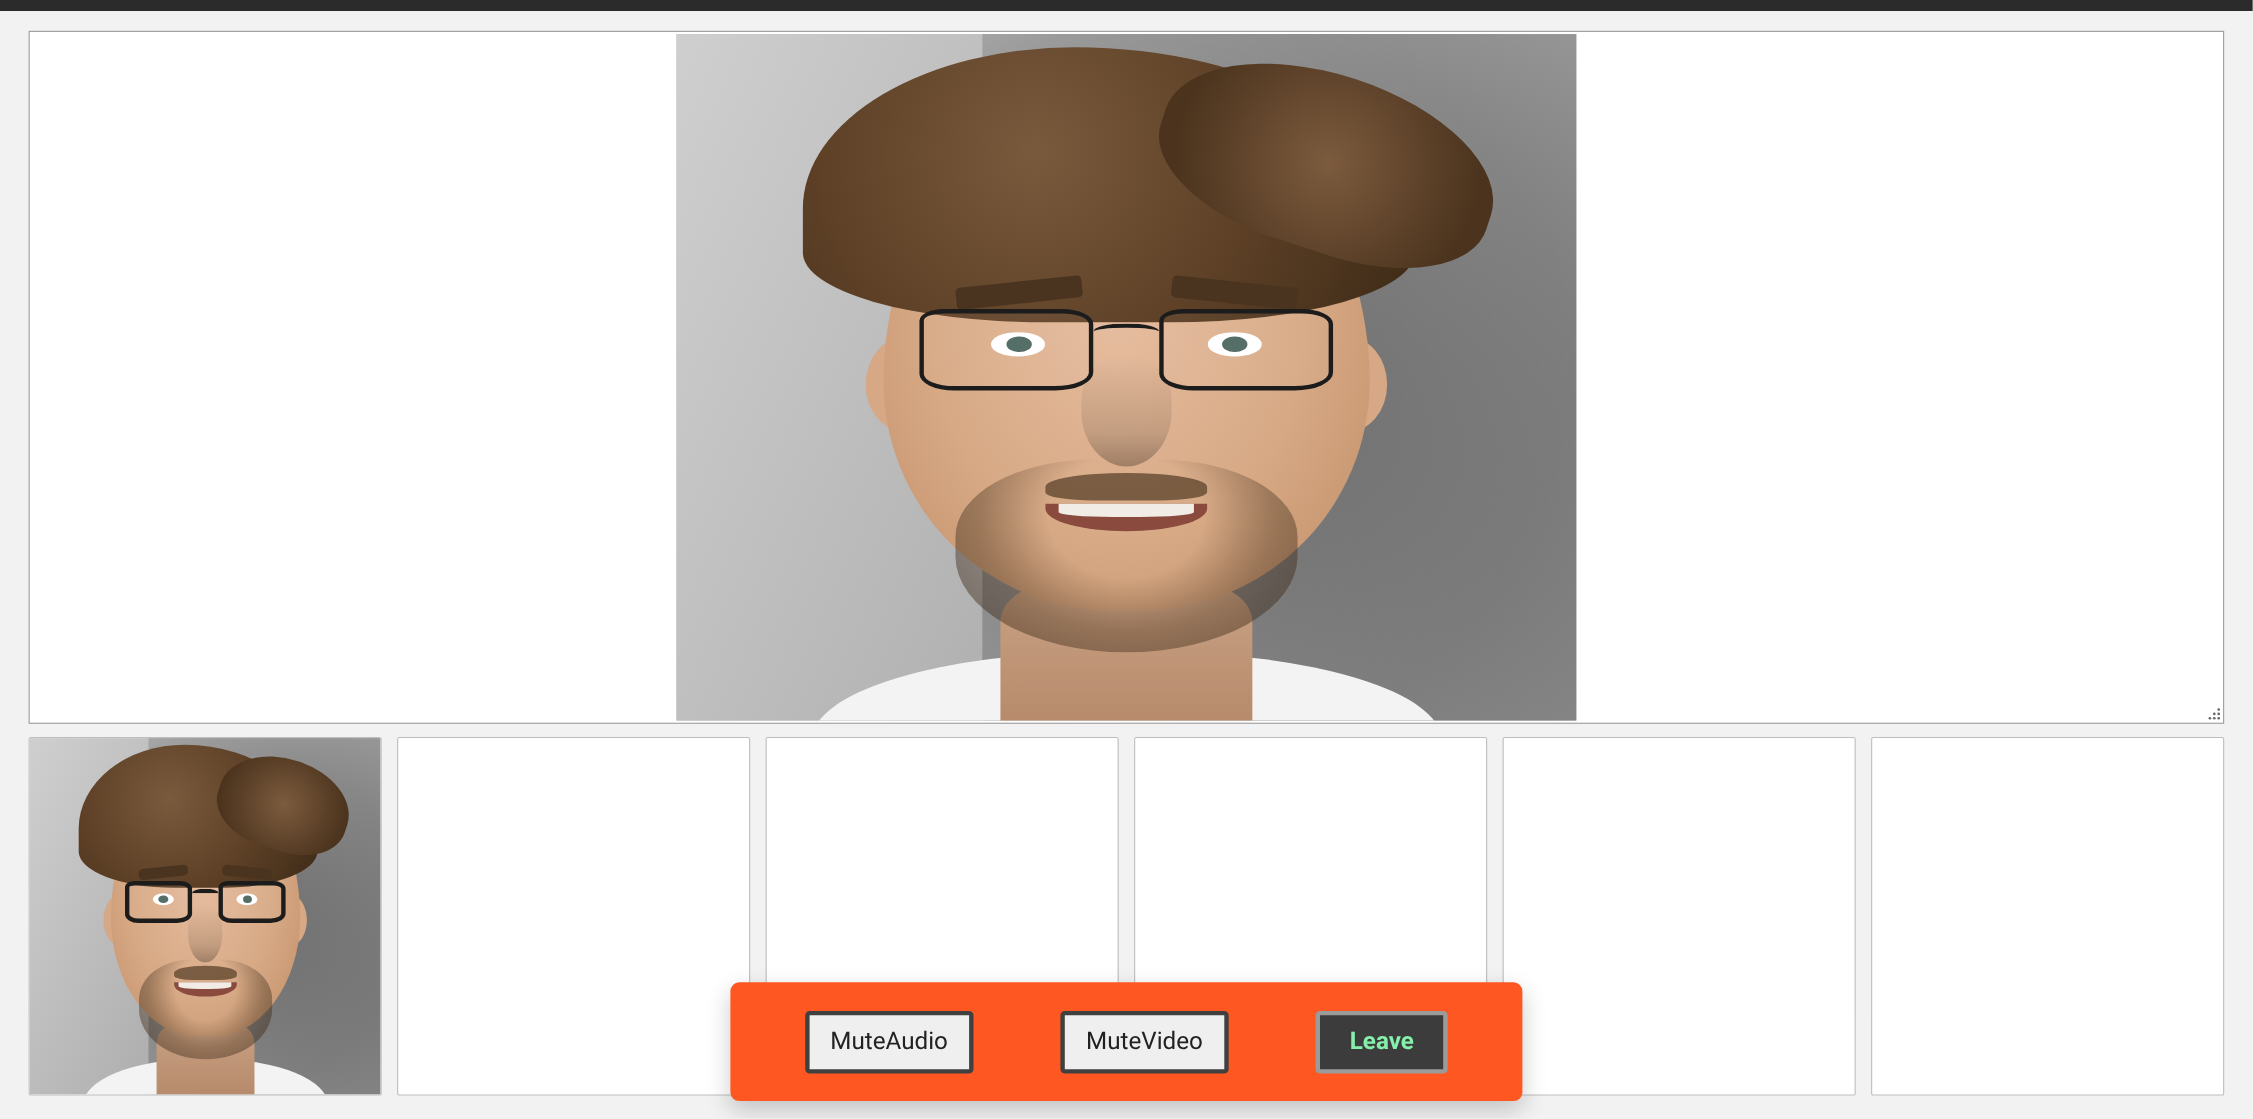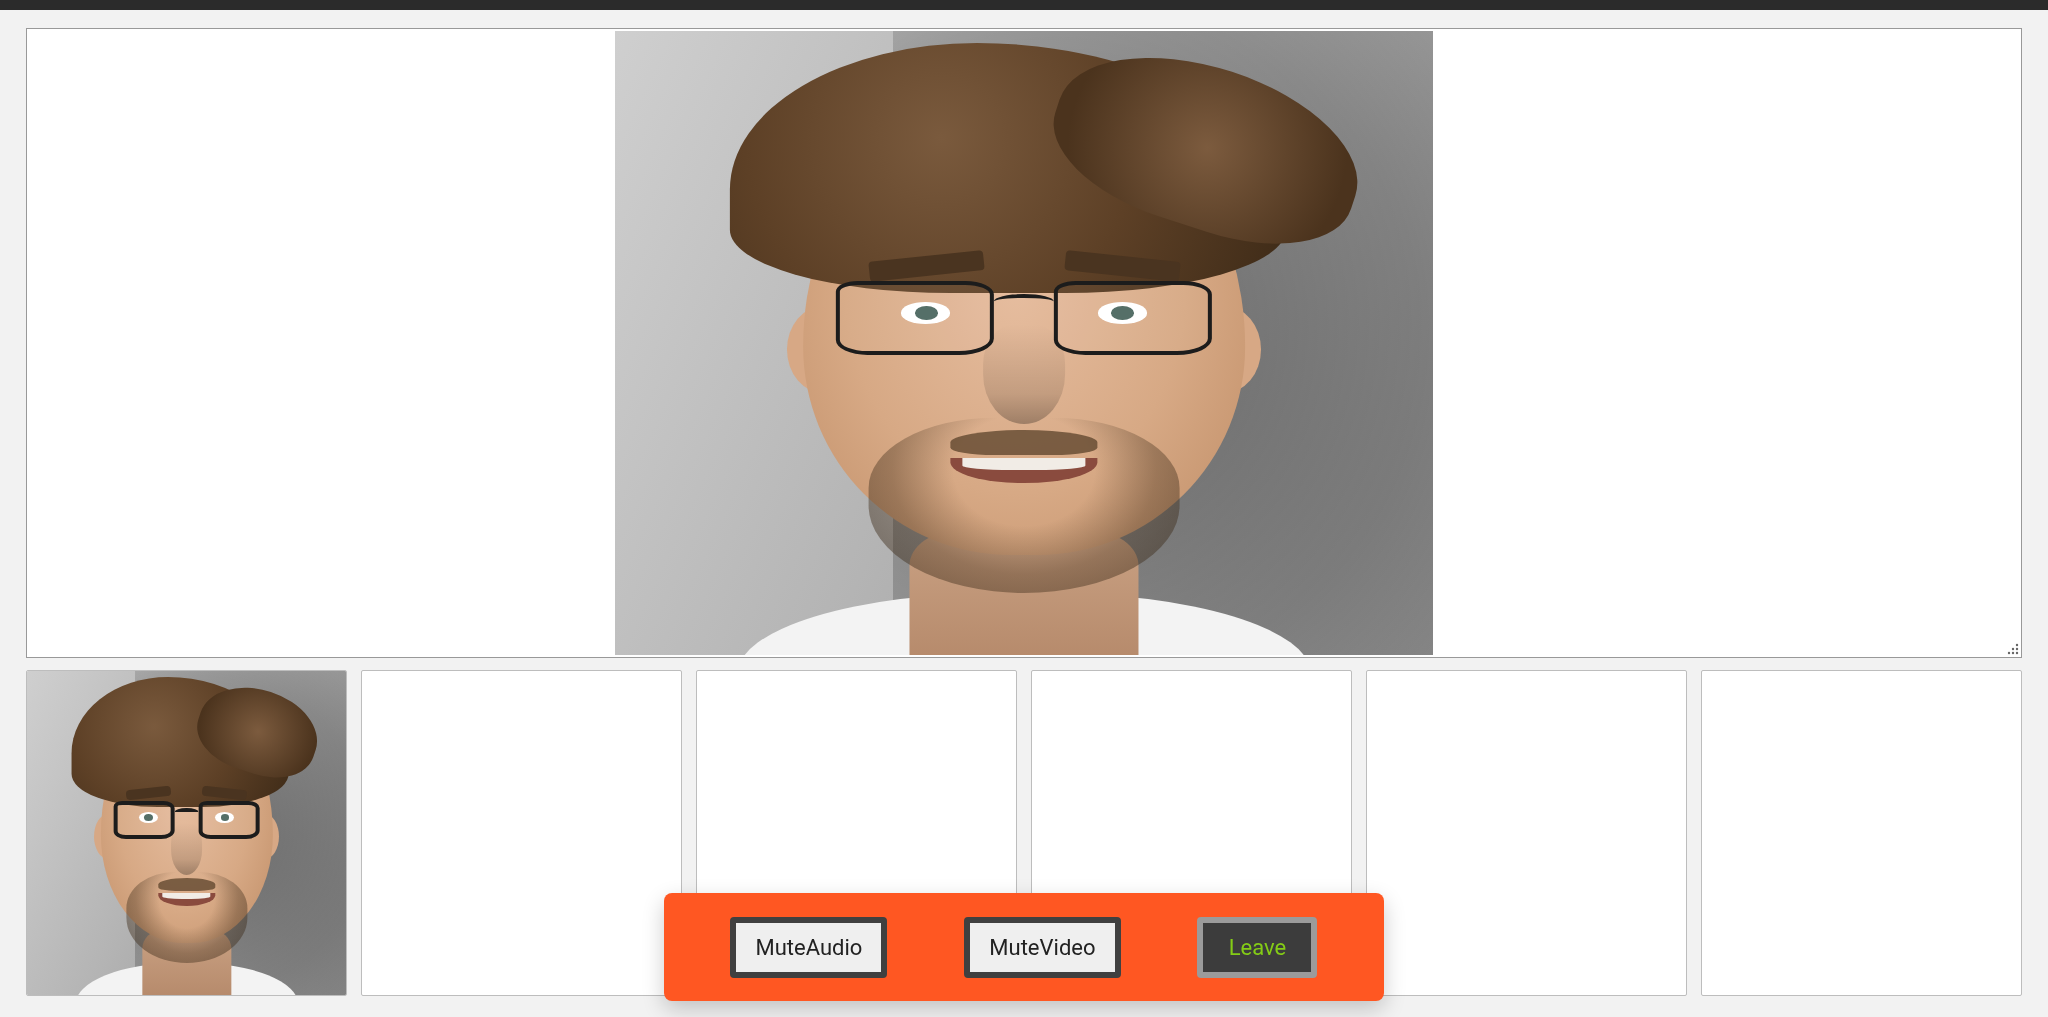--- a/index.html
+++ b/index.html
@@ -249,30 +249,31 @@
     justify-content: space-around;
     padding: 0 28px;
     box-shadow: 0 8px 22px rgba(0,0,0,0.2);
     z-index: 10;
   }
   .ctl-btn {
     font-family: inherit;
     font-size: 22px;
     padding: 12px 19px;
     border-radius: 4px;
-    border: 6px solid #404040;
+    border: 4px solid #404040;
     background: #efefef;
     color: #222;
     cursor: pointer;
     min-width: 120px;
   }
   .ctl-btn.leave {
     background: #3c3c3c;
-    color: #84cc16;
+    color: #86efac;
     border-color: #9b9b9b;
+    font-weight: bold;
   }
   .outer {
     position: relative;
     width: 2048px;
     height: 1007px; 
   }
 </style>
 </head>
 <body>
 

